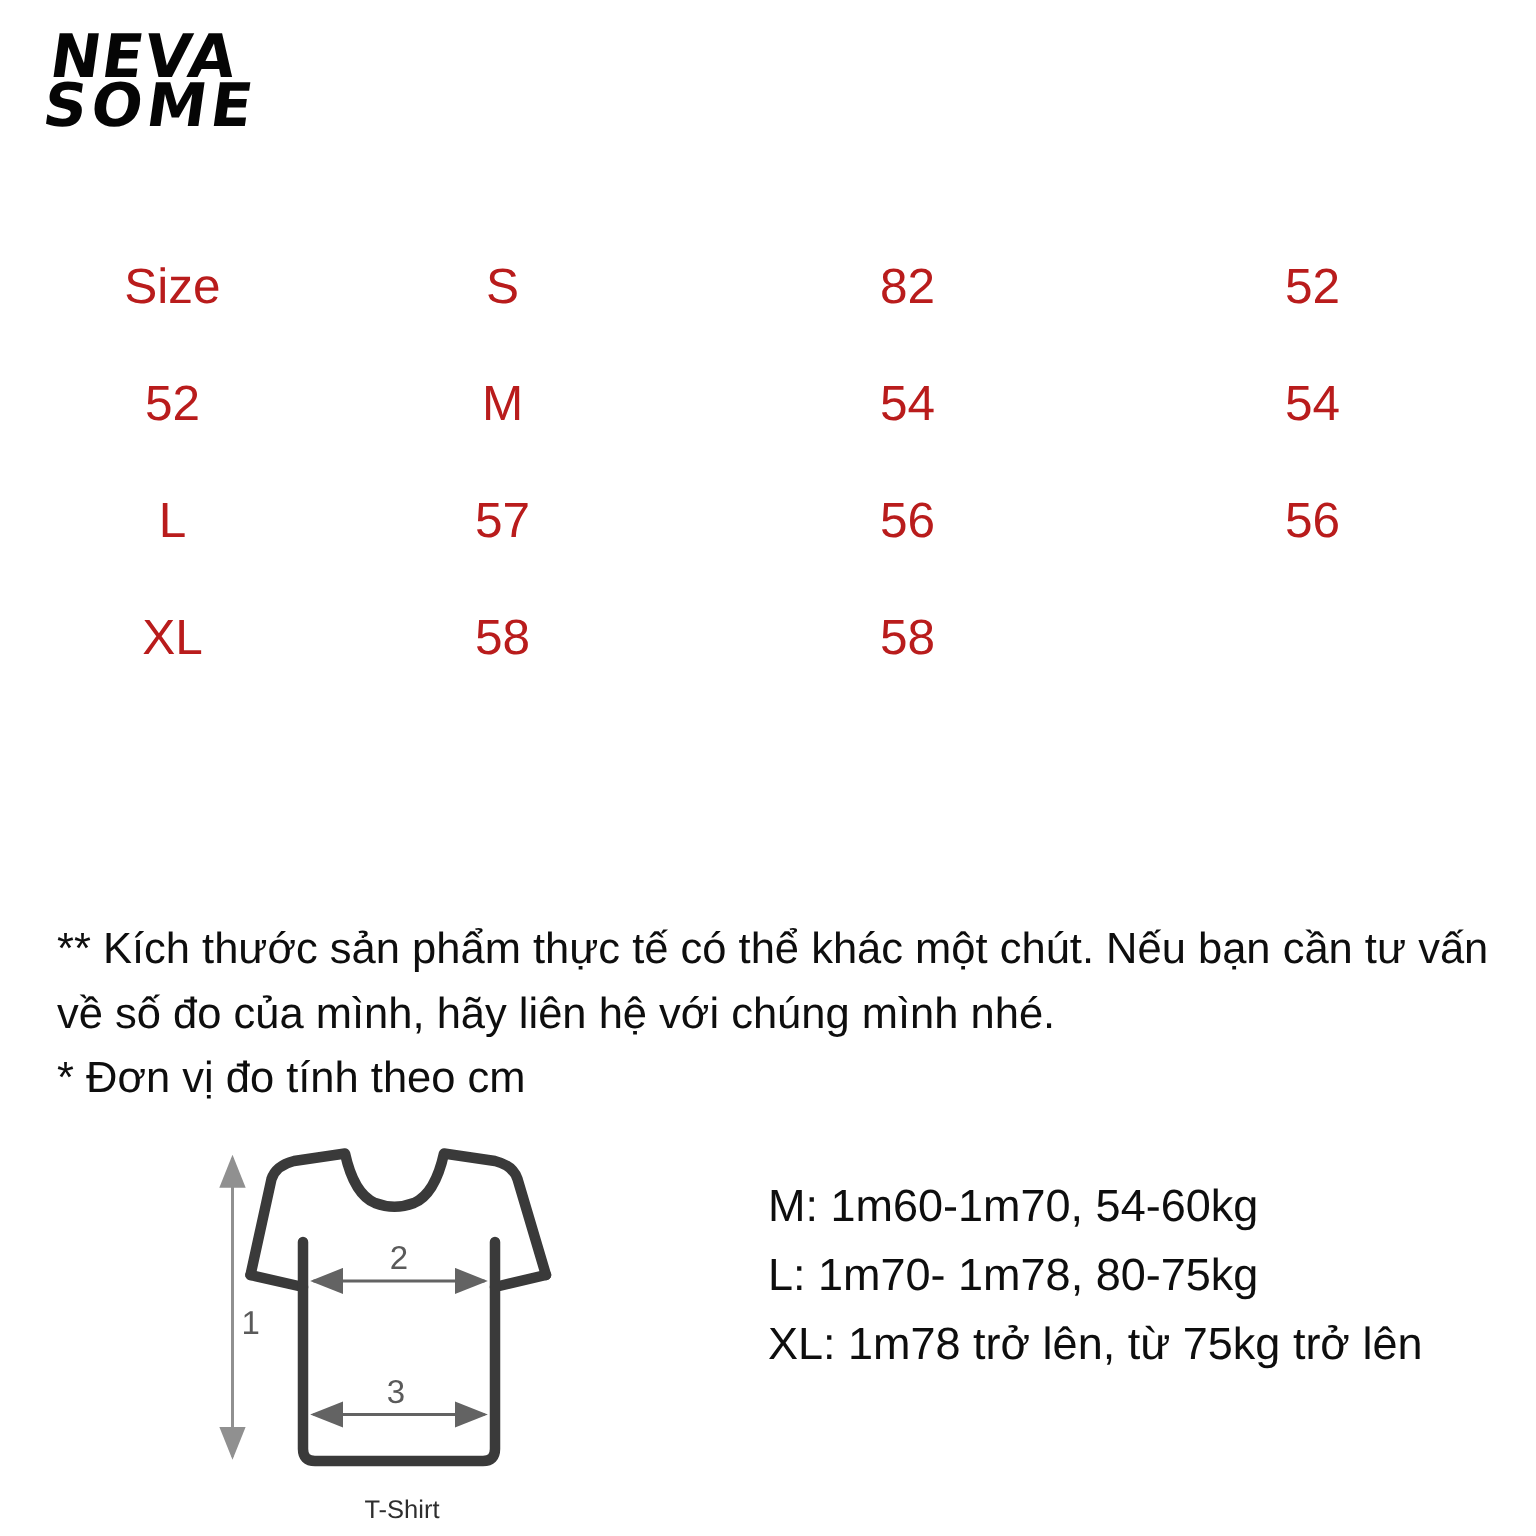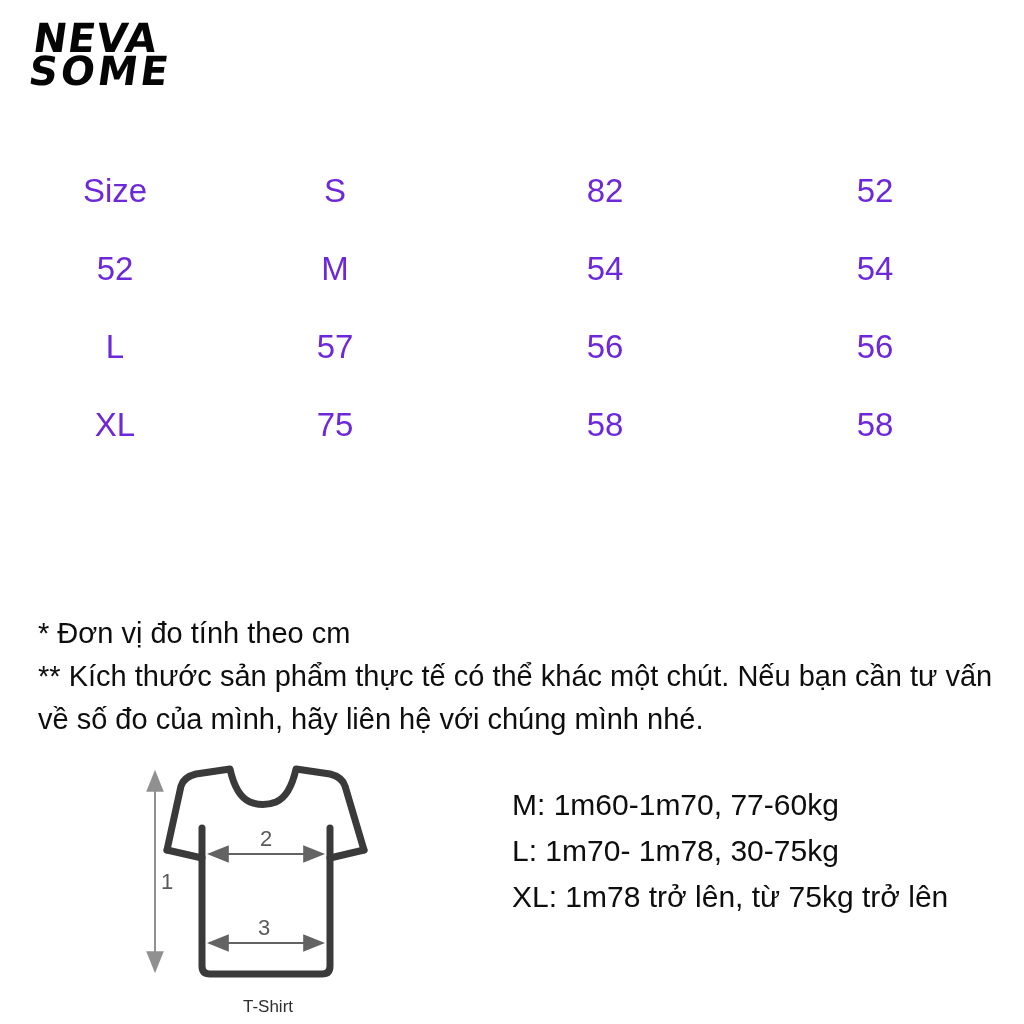--- a/index.html
+++ b/index.html
@@ -19,21 +19,21 @@
   }
   .logo .l2{letter-spacing:3px;}
   
   .size-table{
     position:absolute;left:30px;top:152px;width:980px;
     display:grid;grid-template-columns:170px 270px 270px 270px;
     grid-auto-rows:78px;
   }
   .size-table .cell{
     display:flex;align-items:center;justify-content:center;
-    font-size:33px;color:#6d28d9;white-space:nowrap;
+    font-size:33px;color:#b91c1c;white-space:nowrap;
   }
   
   .notes{
     position:absolute;left:38px;top:612px;width:962px;
     font-size:29px;line-height:1.49;color:#0e0e0e;
   }
   
   .size-guide{
     position:absolute;left:512px;top:782px;
     font-size:30px;line-height:1.53;color:#0e0e0e;
@@ -64,28 +64,27 @@
   <div class="cell">M</div>
   <div class="cell">54</div>
   <div class="cell">54</div>
 
   <div class="cell">L</div>
   <div class="cell">57</div>
   <div class="cell">56</div>
   <div class="cell">56</div>
 
   <div class="cell">XL</div>
-  <div class="cell">75</div>
   <div class="cell">58</div>
   <div class="cell">58</div>
 </div>
 
 <div class="notes">
+  <div>** Kích thước sản phẩm thực tế có thể khác một chút. Nếu bạn cần tư vấn về số đo của mình, hãy liên hệ với chúng mình nhé.</div>
   <div>* Đơn vị đo tính theo cm</div>
-  <div>** Kích thước sản phẩm thực tế có thể khác một chút. Nếu bạn cần tư vấn về số đo của mình, hãy liên hệ với chúng mình nhé.</div>
 </div>
 
 <svg class="diagram" width="280" height="268" viewBox="0 0 280 268">
   <defs>
     <marker id="arrDark" viewBox="0 0 10 8" refX="9" refY="4" markerWidth="11" markerHeight="9" orient="auto-start-reverse">
       <path d="M0,0 L10,4 L0,8 z" fill="#636363"></path>
     </marker>
     <marker id="arrLight" viewBox="0 0 10 8" refX="9" refY="4" markerWidth="11" markerHeight="9" orient="auto-start-reverse">
       <path d="M0,0 L10,4 L0,8 z" fill="#909090"></path>
     </marker>
@@ -104,16 +103,16 @@
 
   <line x1="79" y1="187" x2="193" y2="187" stroke="#636363" stroke-width="2" marker-start="url(#arrDark)" marker-end="url(#arrDark)"></line>
 
   <text class="dim-label" x="31" y="133">1</text>
   <text class="dim-label" x="136" y="90" text-anchor="middle">2</text>
   <text class="dim-label" x="134" y="179" text-anchor="middle">3</text>
   <text class="caption" x="138" y="256" text-anchor="middle">T-Shirt</text>
 </svg>
 
 <div class="size-guide">
-  <div>M: 1m60-1m70, 77-60kg</div>
-  <div>L: 1m70- 1m78, 30-75kg</div>
+  <div>M: 1m60-1m70, 54-60kg</div>
+  <div>L: 1m70- 1m78, 80-75kg</div>
   <div>XL: 1m78 trở lên, từ 75kg trở lên</div>
 </div>
 
 </body></html>

